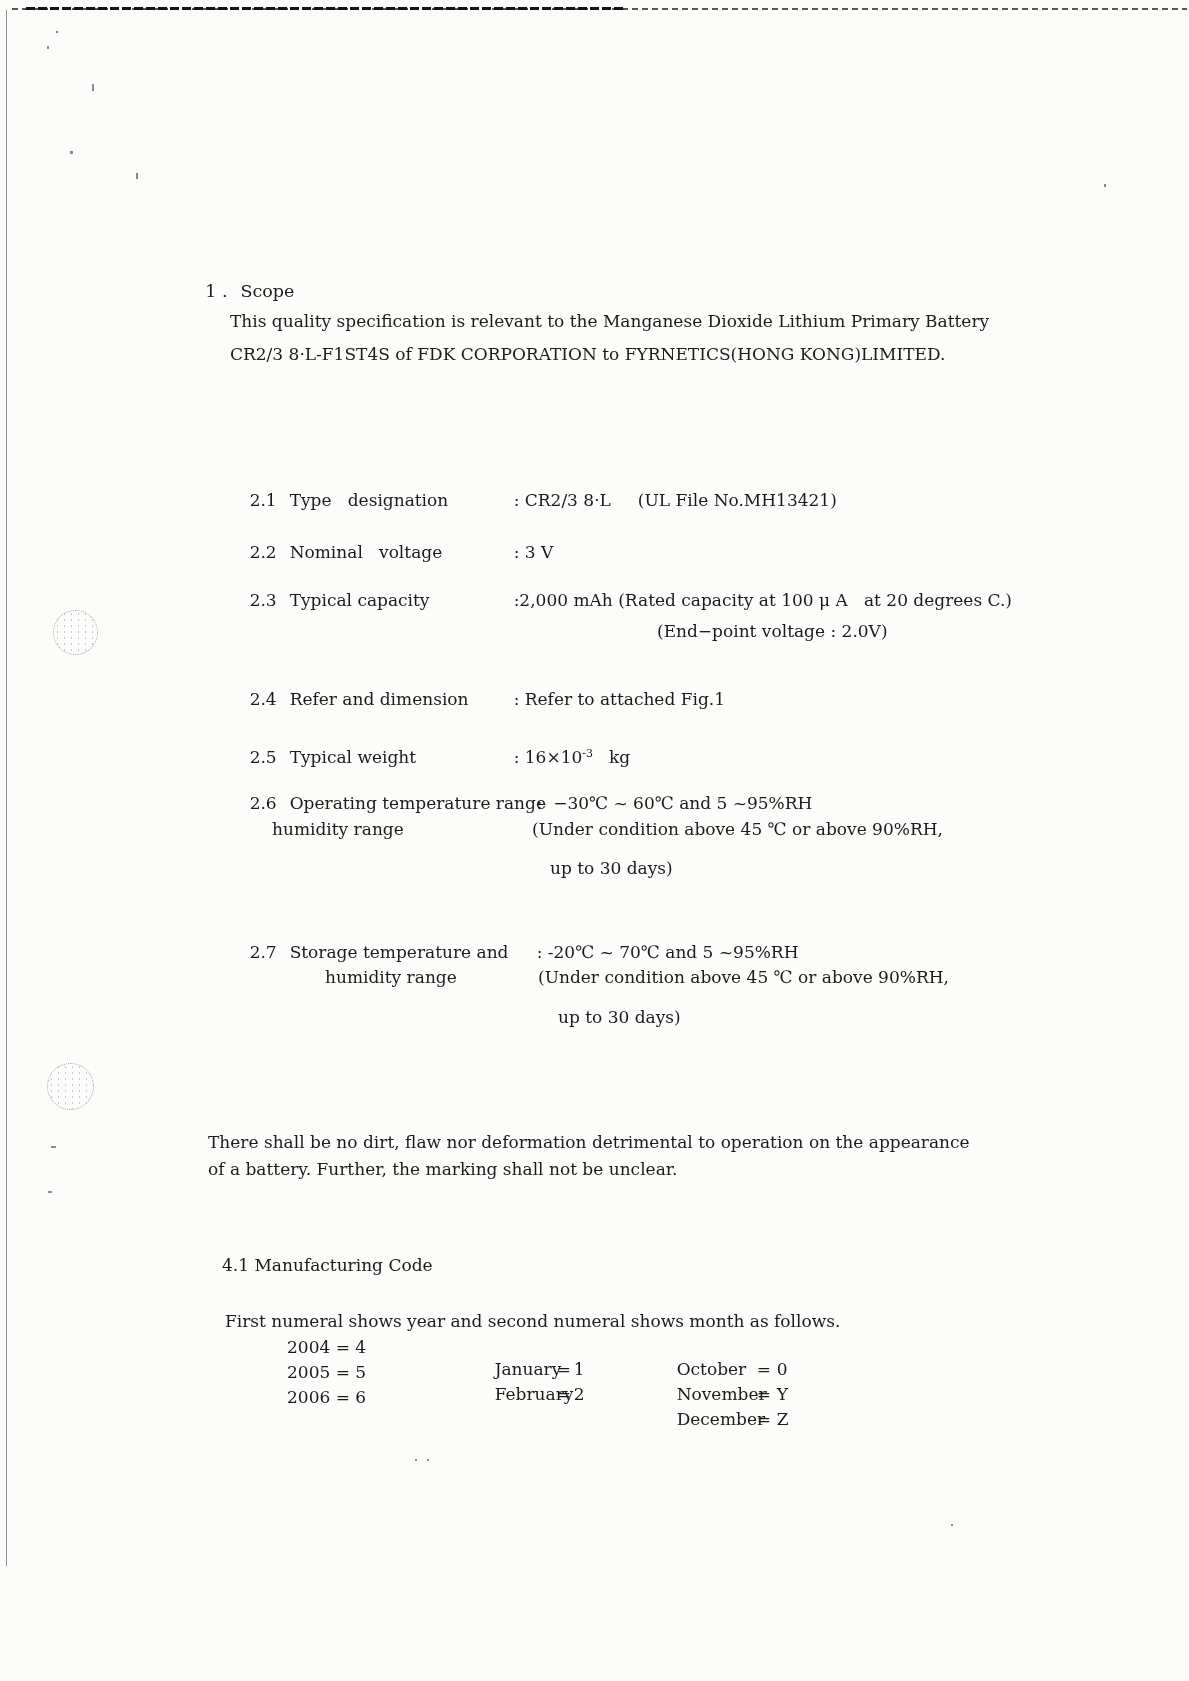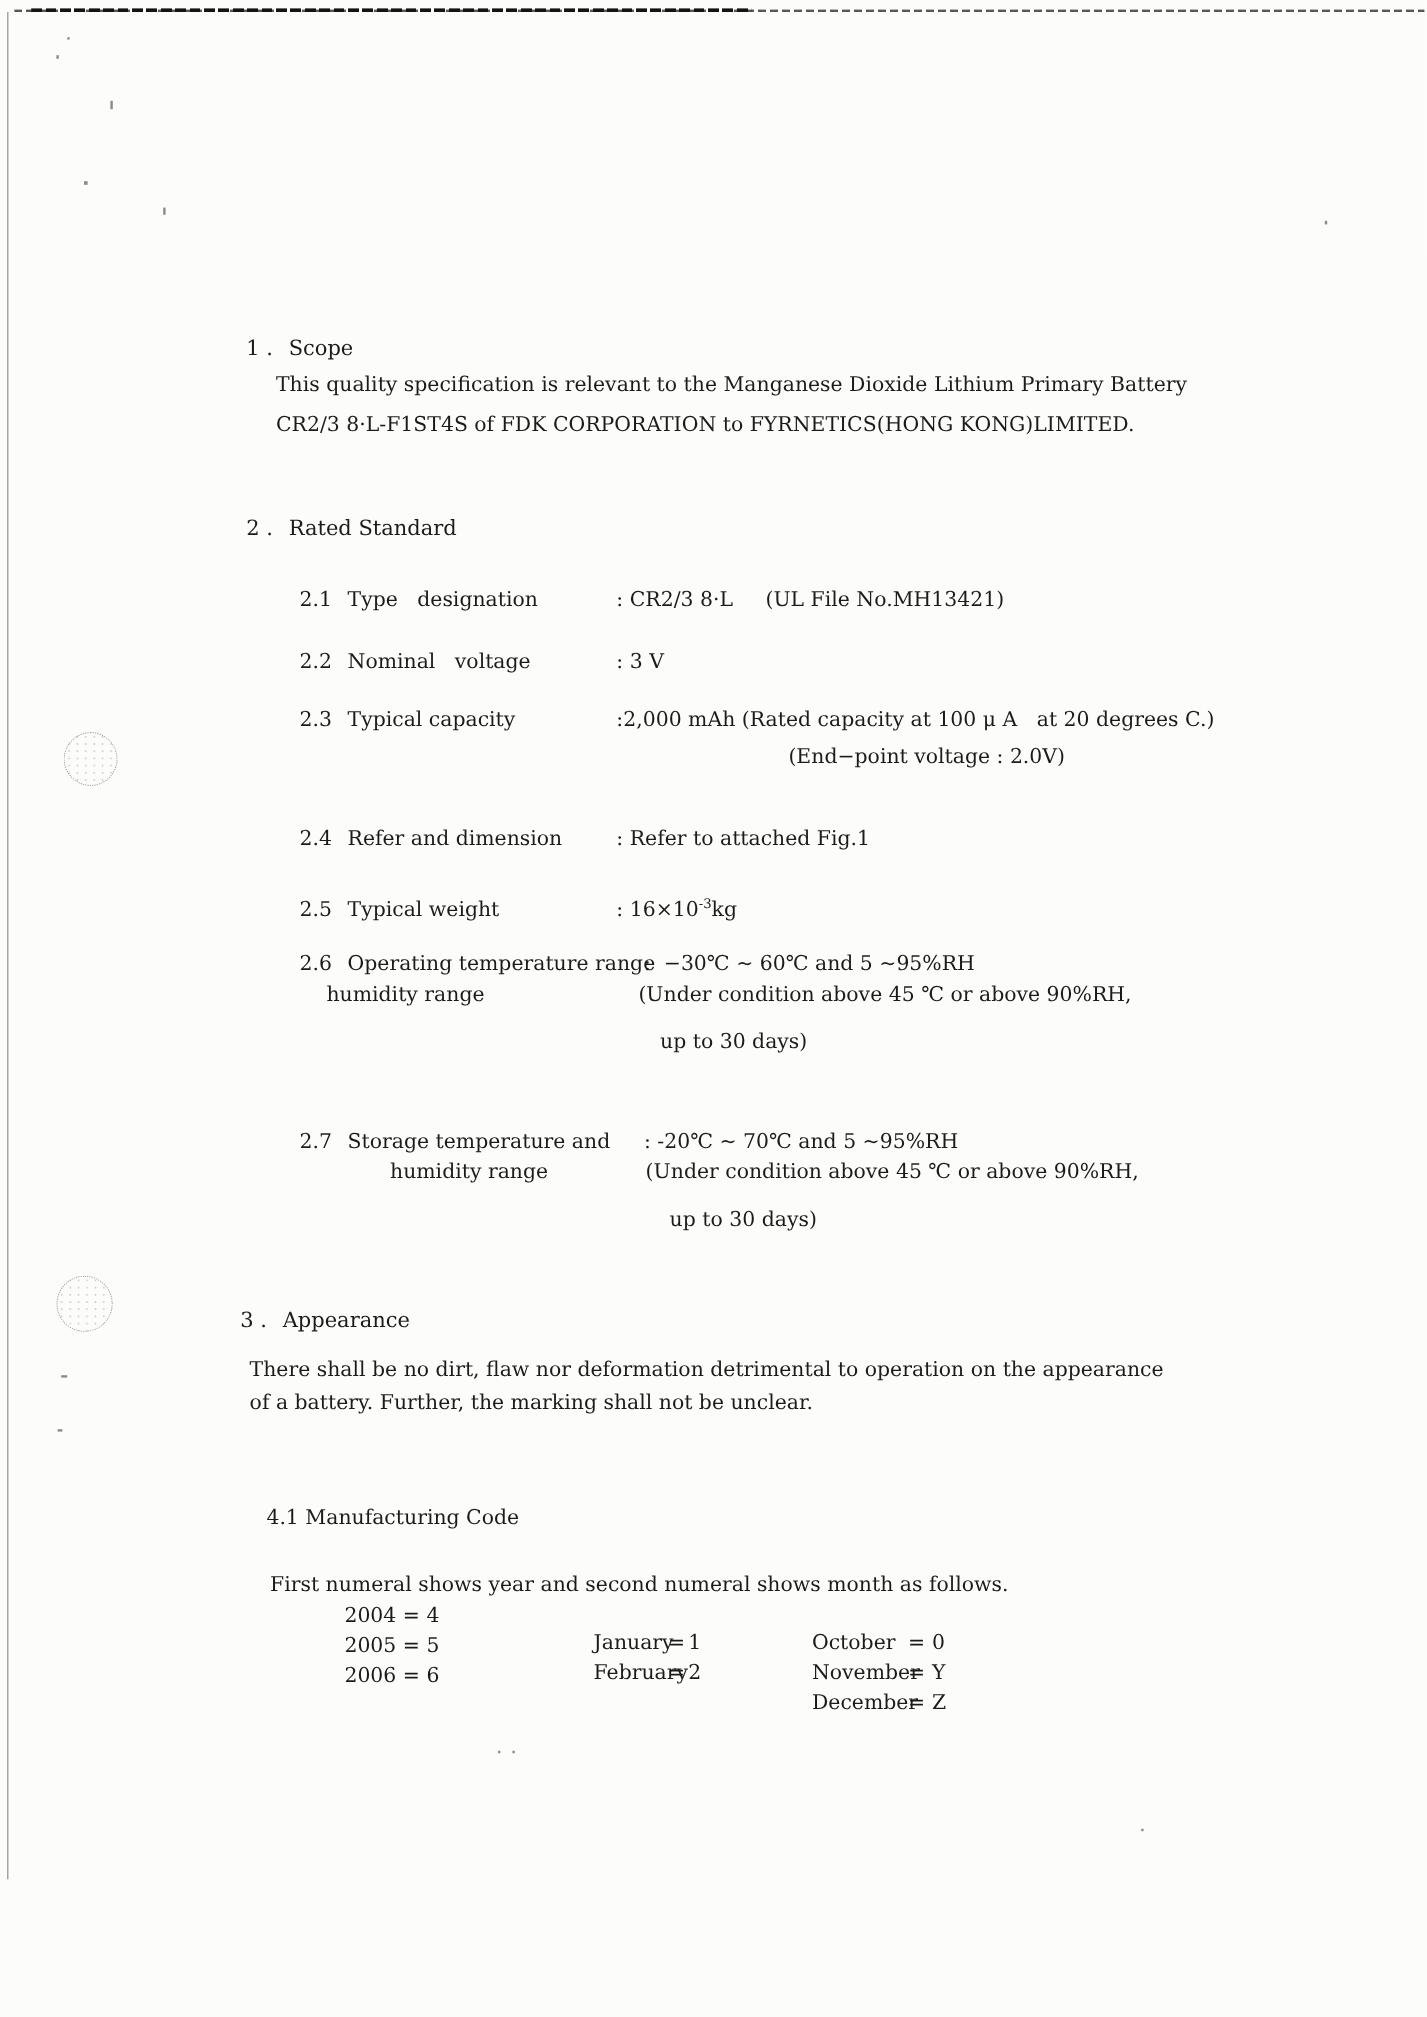--- a/index.html
+++ b/index.html
@@ -8,21 +8,21 @@
     background:#fcfcfa; overflow:hidden;
     font-family:"DejaVu Serif", serif; color:#1b1b1b;
   }
   .t { position:absolute; white-space:pre; font-size:17px; line-height:22px; }
   .h { font-size:17.5px; }
   .h .title { margin-left:13px;margin-top:28px; }
   .no  { display:inline-block; width:40px; }
   .lbl { display:inline-block; width:224px; }
   .lblw{ display:inline-block; width:247px; }
   .sup { font-size:11px; vertical-align:6px; letter-spacing:0; }
-  .unit{ }
+  .unit{ margin-left:16px; }
   .mn1 { display:inline-block; width:62px; }
   .me1 { display:inline-block; width:17px; }
   .mn2 { display:inline-block; width:80px;margin-left:12px; }
   .me2 { display:inline-block; width:20px; }
   
   .top-edge { position:absolute; top:8px; left:12px; right:2px; height:2px;
     background:repeating-linear-gradient(90deg,#2e2e2e 0 6px,transparent 6px 10px); opacity:.8; }
   .top-edge-dark { position:absolute; top:7px; left:26px; width:600px; height:3px;
     background:repeating-linear-gradient(90deg,#131313 0 9px,transparent 9px 12px); }
   .left-edge { position:absolute; top:10px; left:6px; width:1px; height:1556px; background:#8f8f8f; }
@@ -54,23 +54,20 @@
   <div class="sp" style="left:415px;top:1459px;width:2px;height:2px"></div>
   <div class="sp" style="left:427px;top:1459px;width:2px;height:2px"></div>
   <div class="sp" style="left:951px;top:1524px;width:2px;height:2px"></div>
 
   <div class="t h" style="left:183px;top:258px">
     <span>1 .</span><span class="title">Scope</span>
   </div>
   <div class="t" style="left:230px;top:310px">This quality specification is relevant to the Manganese Dioxide Lithium Primary Battery</div>
   <div class="t" style="left:230px;top:343px">CR2/3 8·L-F1ST4S of FDK CORPORATION to FYRNETICS(HONG KONG)LIMITED.</div>
 
-  <div class="t h" style="left:183px;top:408px">
-    <span>2 .</span><span class="title">Rated Standard</span>
-  </div>
 
   <div class="t" style="left:228px;top:467px">
     <span class="no">2.1</span><span class="lbl">Type   designation</span><span>: CR2/3 8·L     (UL File No.MH13421)</span>
   </div>
 
   <div class="t" style="left:228px;top:519px">
     <span class="no">2.2</span><span class="lbl">Nominal   voltage</span><span>: 3 V</span>
   </div>
 
   <div class="t" style="left:228px;top:567px">
@@ -93,23 +90,20 @@
   <div class="t" style="left:532px;top:818px">(Under condition above 45 ℃ or above 90%RH,</div>
   <div class="t" style="left:550px;top:857px">up to 30 days)</div>
 
   <div class="t" style="left:228px;top:919px">
     <span class="no">2.7</span><span class="lblw">Storage temperature and</span><span>: -20℃ ~ 70℃ and 5 ~95%RH</span>
   </div>
   <div class="t" style="left:325px;top:966px">humidity range</div>
   <div class="t" style="left:538px;top:966px">(Under condition above 45 ℃ or above 90%RH,</div>
   <div class="t" style="left:558px;top:1006px">up to 30 days)</div>
 
-  <div class="t h" style="left:178px;top:1068px">
-    <span>3 .</span><span class="title">Appearance</span>
-  </div>
   <div class="t" style="left:208px;top:1131px">There shall be no dirt, flaw nor deformation detrimental to operation on the appearance</div>
   <div class="t" style="left:208px;top:1158px">of a battery. Further, the marking shall not be unclear.</div>
 
   <div class="t" style="left:222px;top:1254px">4.1 Manufacturing Code</div>
   <div class="t" style="left:225px;top:1310px">First numeral shows year and second numeral shows month as follows.</div>
 
   <div class="t" style="left:287px;top:1336px">2004 = 4</div>
   <div class="t" style="left:287px;top:1361px">2005 = 5</div>
   <div class="t" style="left:287px;top:1386px">2006 = 6</div>
 

